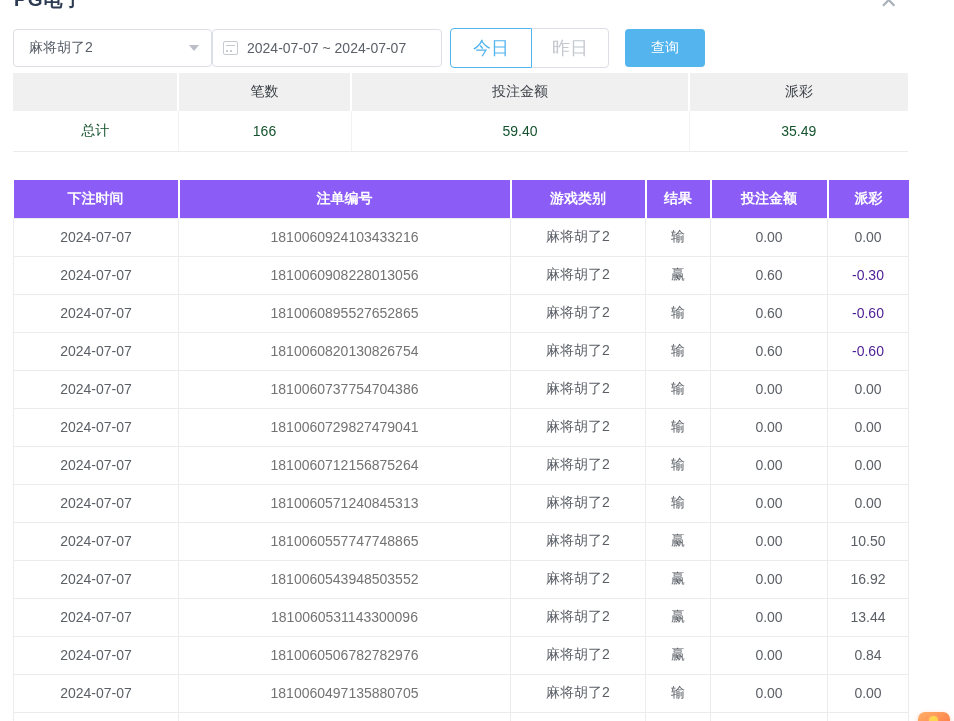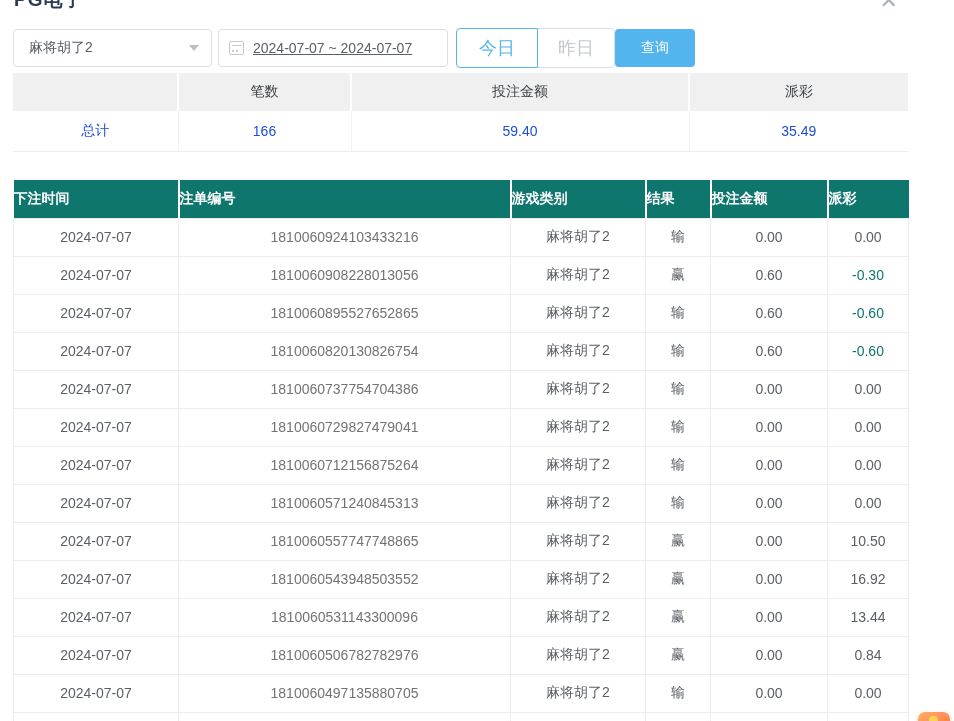--- a/index.html
+++ b/index.html
@@ -14,59 +14,59 @@
 
   
   .filters { position: absolute; top: 28px; left: 13px; display: flex; align-items: center; }
   .select-box { width: 199px; height: 38px; border: 1px solid #dcdfe6; border-radius: 4px;
     display: flex; align-items: center; padding: 0 12px 0 15px; font-size: 14px;
     color: #555c66; background: #fff; cursor: pointer; }
   .select-box .sel-value { flex: 1; }
   .caret-down { width: 0; height: 0; border-left: 5px solid transparent;
     border-right: 5px solid transparent; border-top: 6px solid #b9bec7; }
   .date-box { width: 230px; height: 38px; border: 1px solid #dcdfe6; border-radius: 4px;
-    display: flex; align-items: center; margin-left: 6px; padding: 0 10px; font-size: 14px;
-    color: #5a6068; background: #fff; cursor: pointer; text-decoration: underline; }
+    display: flex; align-items: center; margin-left: 0; padding: 0 10px; font-size: 14px;
+    color: #5a6068; background: #fff; cursor: pointer; }
   .cal-icon { width: 15px; height: 14px; border: 1.5px solid #c6cad1; border-radius: 2px;
     position: relative; margin-right: 9px; flex: none; }
   .cal-icon:before { content: ""; position: absolute; left: 2px; right: 2px; top: 2.5px;
     border-top: 1.5px solid #c6cad1; }
   .cal-icon:after { content: ""; position: absolute; width: 2px; height: 2px; background: #c6cad1;
     left: 2px; bottom: 2px; box-shadow: 4px 0 0 #c6cad1; }
 
   .btn-group { display: flex; margin-left: 8px; }
   .qbtn { min-width: 78px; height: 40px; line-height: 38px; text-align: center;
     border: 1px solid #dcdfe6; background: #fff; font-size: 18px; color: #c3c7ce;
     cursor: pointer; margin-left: -1px; padding: 0 18px; }
   .qbtn:first-child { border-radius: 4px 0 0 4px; margin-left: 0; min-width: 82px; }
   .qbtn:last-child { border-radius: 0 4px 4px 0; }
   .qbtn.active { color: #54b4ee; border-color: #54b4ee; position: relative; z-index: 1; }
-  .query-btn { margin-left: 0; width: 80px; height: 38px; background: #54b4ee;
+  .query-btn { margin-left: 16px; width: 80px; height: 38px; background: #54b4ee;
     color: #fff; font-size: 14px; border: none; border-radius: 4px; cursor: pointer; }
 
   
   .summary-table { position: absolute; top: 73px; left: 13px; width: 895px;
     border-collapse: collapse; table-layout: fixed; font-size: 14px; }
   .summary-table th { height: 38px; background: #f0f0f0; color: #3a3f46; font-weight: normal;
     text-align: center; border-left: 2px solid #fff; }
   .summary-table th:first-child { border-left: none; }
-  .summary-table td { height: 40px; background: #fff; color: #1d4ed8; text-align: center;
+  .summary-table td { height: 40px; background: #fff; color: #14532d; text-align: center;
     border-bottom: 1px solid #ececec; border-left: 1px solid #f2f2f2; }
   .summary-table td:first-child { border-left: none; }
 
   
   .bet-table { position: absolute; top: 180px; left: 13px; width: 895px;
     border-collapse: collapse; table-layout: fixed; font-size: 14px; }
-  .bet-table th { height: 38px; background: #0f766e; color: #fff; font-weight: bold;
-    text-align: left; border-left: 2px solid #fff; overflow: hidden; }
+  .bet-table th { height: 38px; background: #8b5cf6; color: #fff; font-weight: bold;
+    text-align: center; border-left: 2px solid #fff; overflow: hidden; }
   .bet-table th:first-child { border-left: none; }
   .bet-table td { height: 38px; background: #fff; text-align: center; color: #5a5f66;
     border: 1px solid #ececec; overflow: hidden; white-space: nowrap; }
   .bet-table td.c-betid { color: #737373; margin-top: 18px; }
-  .bet-table td.neg { color: #0f766e; }
+  .bet-table td.neg { color: #4c1d95; }
   .bet-table tr.partial-row td { border-bottom: none; }
 
   
   .float-btn { position: absolute; left: 918px; top: 712px; width: 32px; height: 26px;
     border-radius: 7px; background: linear-gradient(145deg, #ffb067, #ff6a3d);
     box-shadow: 0 2px 5px rgba(255,106,61,.4); cursor: pointer; }
   .float-btn .spark { position: absolute; left: 11px; top: 4px; width: 9px; height: 9px;
     border-radius: 50%; background: #ffd54d; box-shadow: 0 0 3px #fff3; }
 </style>
 </head>

